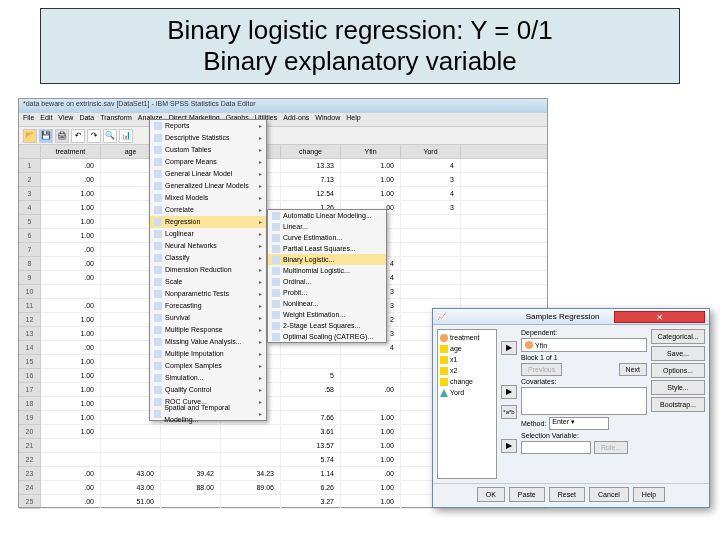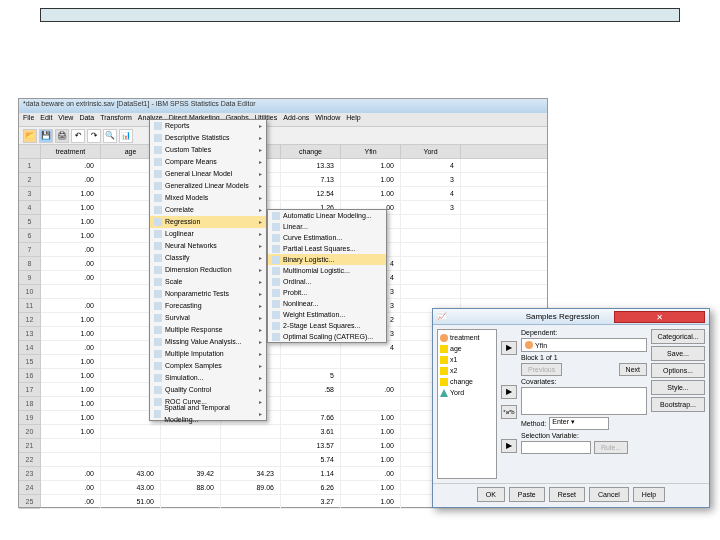--- a/index.html
+++ b/index.html
@@ -53,20 +53,22 @@
 .right-btns{width:54px;display:flex;flex-direction:column;gap:2px}
 .right-btn{background:#e8e8e8;border:1px solid #999;height:15px;font-size:7px;text-align:center;line-height:13px}
 .dlg-buttons{display:flex;gap:4px;justify-content:center;padding:3px;border-top:1px solid #ccc}
 .dlg-btn{background:#e8e8e8;border:1px solid #999;padding:2px 8px;font-size:7px;height:15px}
 .arrow-col{display:flex;flex-direction:column;gap:6px;padding-top:12px}
 </style>
 </head>
 <body>
 
 <div class="slide-title">
+  <div>Binary logistic regression: Y = 0/1</div>
+  <div>Binary explanatory variable</div>
 </div>
 
 <div class="spss-window">
   <div class="spss-titlebar">*data beware on extrinsic.sav [DataSet1] - IBM SPSS Statistics Data Editor</div>
   <div class="spss-menubar" id="menubar">
       <span>File</span>
       <span>Edit</span>
       <span>View</span>
       <span>Data</span>
       <span>Transform</span>

